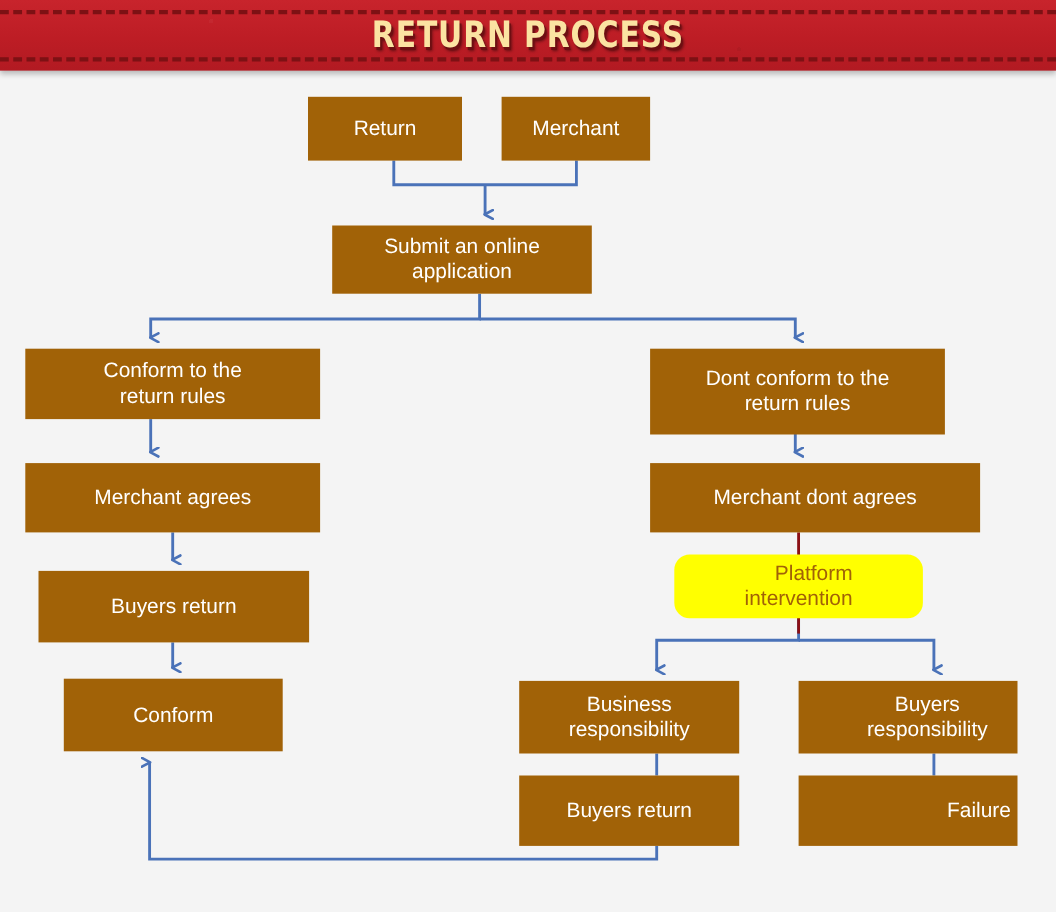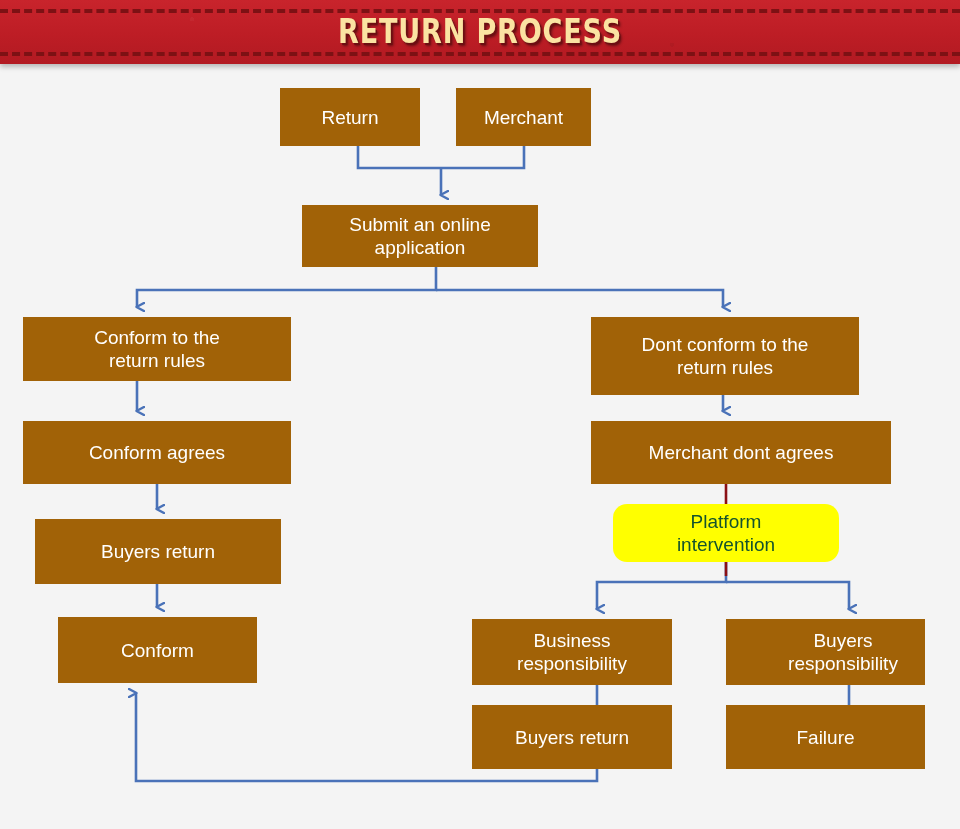--- a/index.html
+++ b/index.html
@@ -89,23 +89,24 @@
     justify-content: center;
     text-align: center;
     color: #ffffff;
     background: #a16207;
     font-size: 19px;
     line-height: 23px;
     padding: 2px 6px;
   }
   .node.highlight {
     background: #ffff00;
-    color: #14532d;
+    color: #a16207;
     border-radius: 14px;
     font-size: 19px;
+    text-align: right;
   }
   .node-label { display: block; }
 </style>
 </head>
 <body>
 
 <div id="page">
 
   <div id="header-banner">
     <div class="stitch top"></div>
@@ -176,21 +177,21 @@
     </div>
 
     <div class="node" style="left:591px; top:253px; width:268px; height:78px;">
       <span>
         <span>Dont conform to the</span><br>
         <span>return rules</span>
       </span>
     </div>
 
     <div class="node" style="left:23px; top:357px; width:268px; height:63px;">
-      <span class="node-label">Conform agrees</span>
+      <span class="node-label">Merchant agrees</span>
     </div>
 
     <div class="node" style="left:591px; top:357px; width:300px; height:63px;">
       <span class="node-label">Merchant dont agrees</span>
     </div>
 
     <div class="node highlight" style="left:613px; top:440px; width:226px; height:58px;">
       <span>
         <span>Platform</span><br>
         <span>intervention</span>
@@ -216,18 +217,18 @@
       <span>
         <span>Buyers</span><br>
         <span>responsibility</span>
       </span>
     </div>
 
     <div class="node" style="left:472px; top:641px; width:200px; height:64px;">
       <span class="node-label">Buyers return</span>
     </div>
 
-    <div class="node" style="left:726px; top:641px; width:199px; height:64px;">
+    <div class="node" style="left:726px; top:641px; width:199px; height:64px;justify-content:flex-end;">
       <span class="node-label">Failure</span>
     </div>
 
   </div>
 </div>
 
 </body></html>

